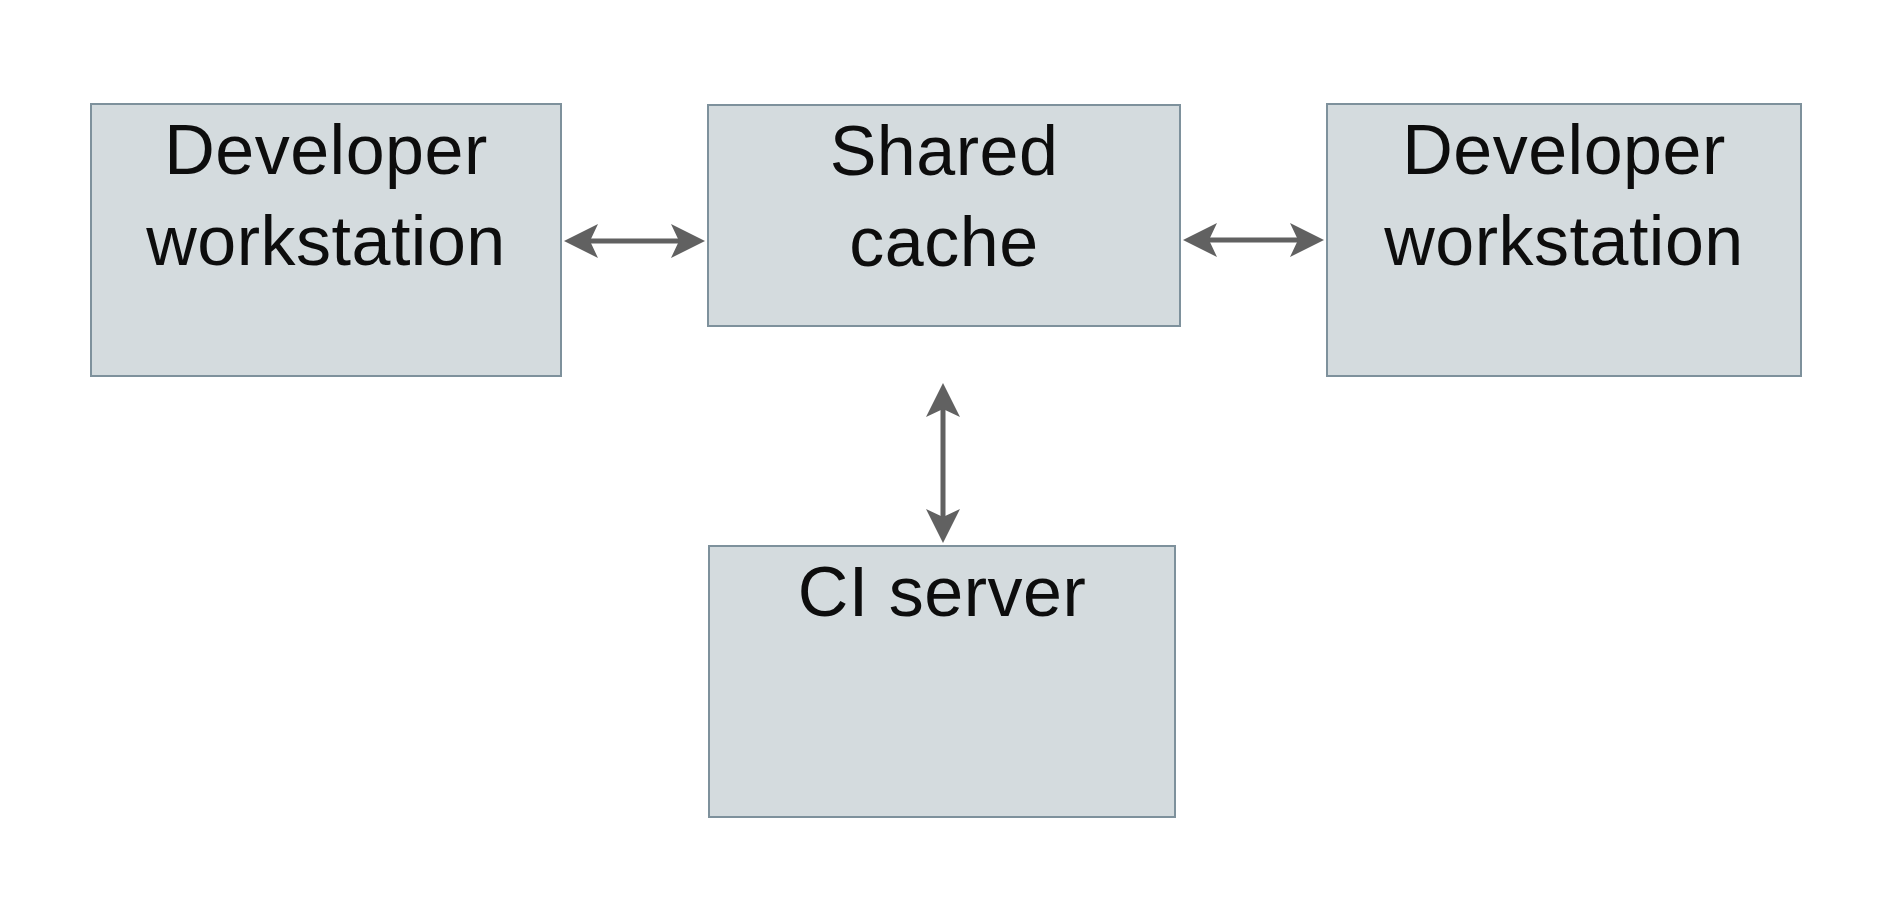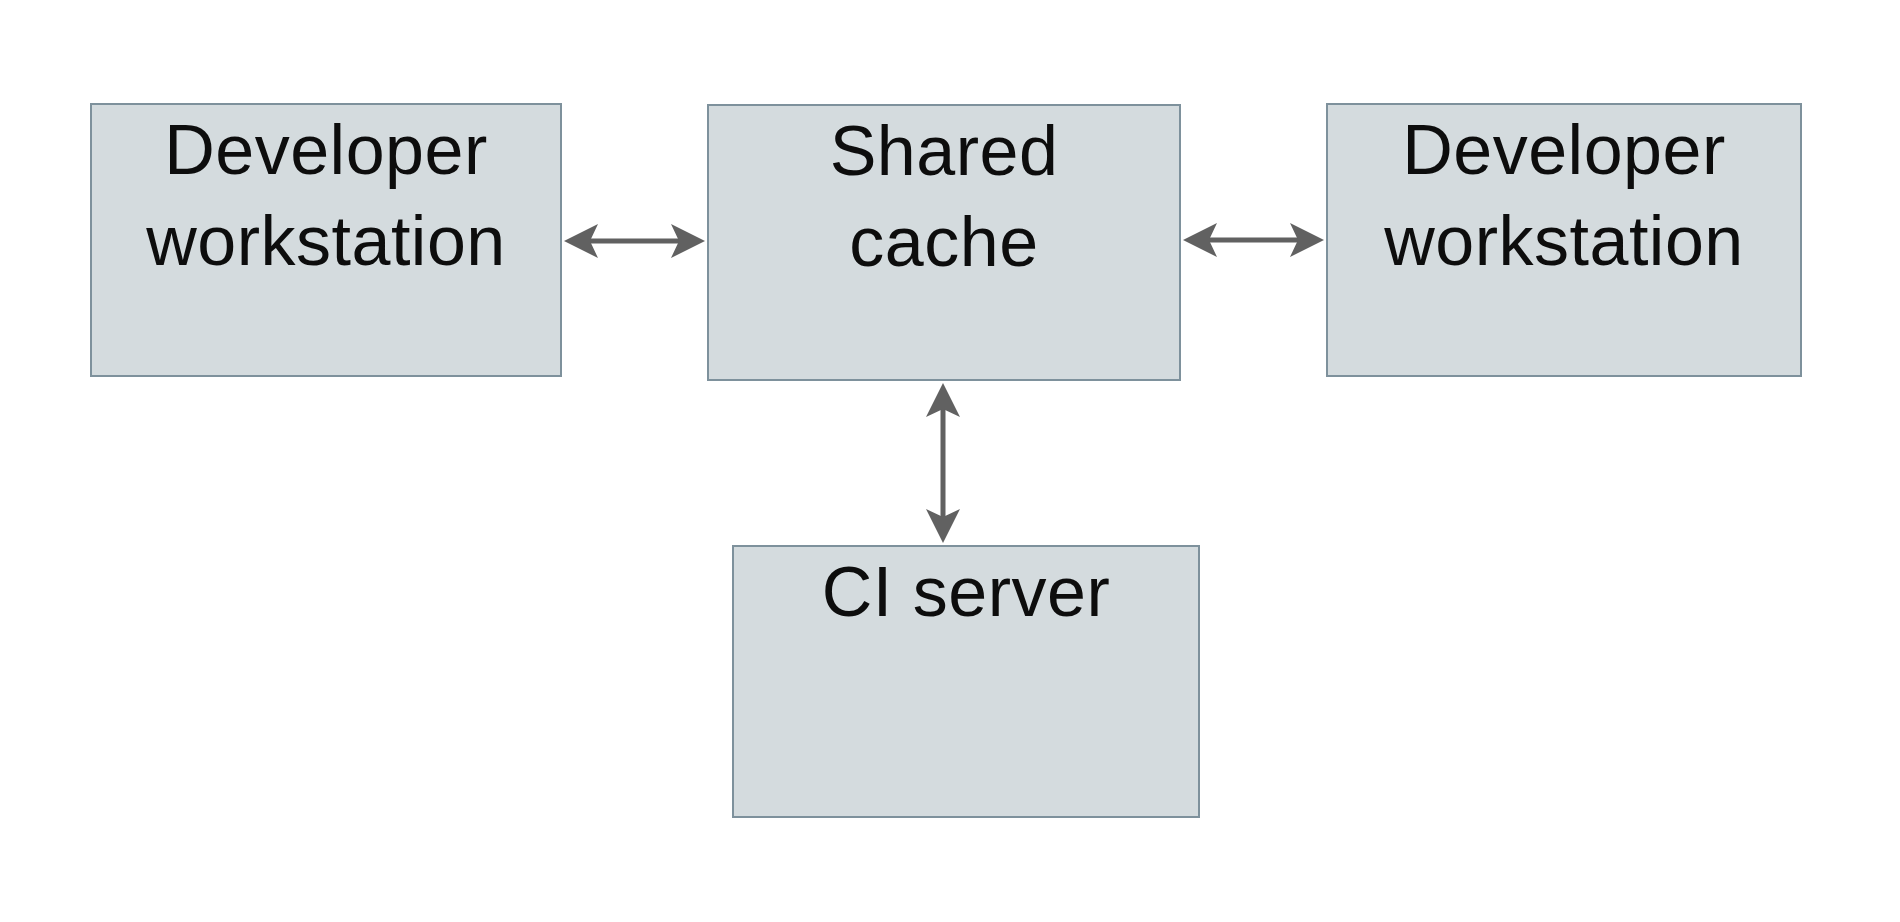--- a/index.html
+++ b/index.html
@@ -32,23 +32,23 @@
     text-align: center;
   }
   .node-label {
     font-size: 70px;
     line-height: 1.3;
     letter-spacing: 0.5px;
     color: var(--text);
     white-space: pre-line;
   }
   .node-dev-left   { left: 90px;   top: 103px; width: 472px; height: 274px; }
-  .node-cache      { left: 707px;  top: 104px; width: 474px; height: 277px; }
+  .node-cache      { left: 707px;  top: 104px; width: 474px; height: 223px; }
   .node-dev-right  { left: 1326px; top: 103px; width: 476px; height: 274px; }
-  .node-ci         { left: 708px;  top: 545px; width: 468px; height: 273px; margin-left: 24px; }
+  .node-ci         { left: 708px;  top: 545px; width: 468px; height: 273px; }
   .arrow-layer {
     position: absolute;
     left: 0; top: 0;
     width: 1900px;
     height: 922px;
     pointer-events: none;
   }
   .arrow-layer .arrow { fill: var(--arrow); }
 </style>
 </head>

